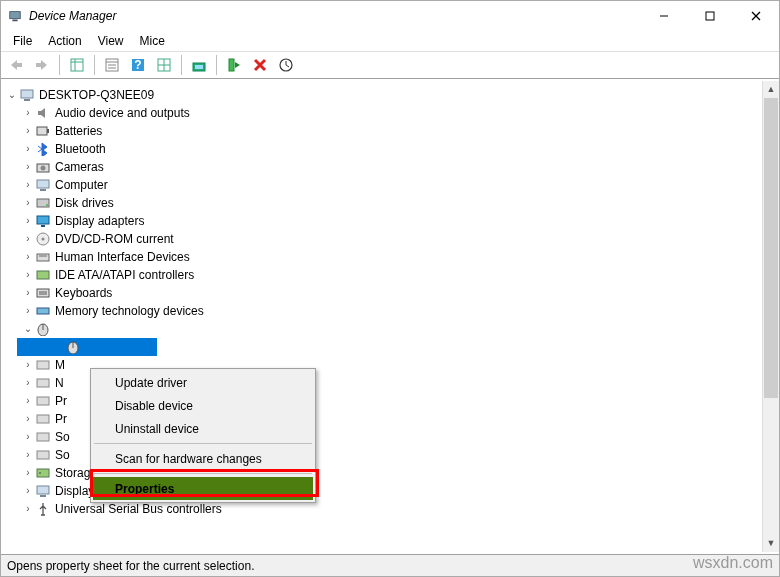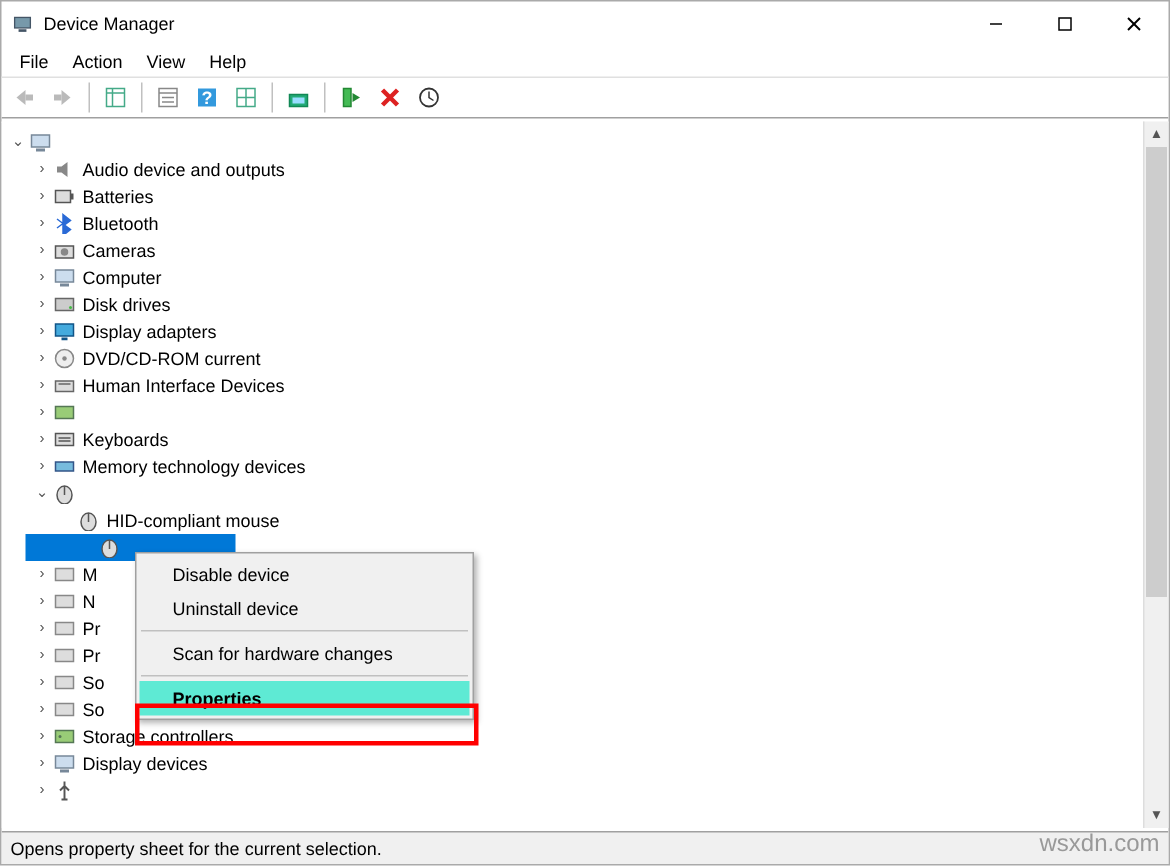--- a/index.html
+++ b/index.html
@@ -1,20 +1,20 @@
 <!DOCTYPE html>
 <html><head>
 <meta charset="utf-8">
 <style>
 * { box-sizing: border-box; margin: 0; padding: 0; font-family: "Segoe UI", Tahoma, sans-serif; font-size: 12px; }
 body { width: 780px; height: 577px; background: #fff; position: relative; overflow: hidden; border: 1px solid #aaa; }
 
 .titlebar { height: 30px; display: flex; align-items: center; padding-left: 6px; }
 .titlebar .app-icon { width: 16px; height: 16px; margin-right: 6px; display: inline-flex; align-items: center; justify-content: center; }
-.titlebar .title { font-size: 12px; }
+.titlebar .title { font-size: 12px; font-style: italic; }
 .win-controls { margin-left: auto; display: flex; }
 .win-controls div { width: 46px; height: 30px; display: flex; align-items: center; justify-content: center; }
 
 .menubar { height: 20px; display: flex; align-items: center; padding-left: 6px; gap: 4px; }
 .menubar span { padding: 2px 6px; }
 
 .toolbar { height: 28px; border-top: 1px solid #e0e0e0; border-bottom: 1px solid #a0a0a0; display: flex; align-items: center; padding: 0 4px; gap: 4px; background: #fff; }
 .toolbar .sep { width: 1px; height: 20px; background: #c0c0c0; margin: 0 2px; }
 .toolbar .tbtn { width: 22px; height: 22px; display: flex; align-items: center; justify-content: center; border: 1px solid transparent; }
 .toolbar .disabled { opacity: 0.4; }
@@ -24,21 +24,21 @@
 .node { display: flex; align-items: center; height: 18px; white-space: nowrap; line-height: 18px; }
 .expander { width: 14px; text-align: center; color: #555; font-size: 10px; user-select: none; }
 .icon { width: 16px; height: 16px; margin-right: 4px; display: inline-flex; align-items: center; justify-content: center; }
 .label { font-size: 12px; }
 
 .statusbar { position: absolute; bottom: 0; left: 0; right: 0; height: 22px; border-top: 1px solid #a0a0a0; display: flex; align-items: center; padding-left: 6px; font-size: 12px; background: #f0f0f0; margin-top: 20px; }
 
 .context-menu { position: absolute; left: 89px; top: 367px; width: 226px; background: #f0f0f0; border: 1px solid #a0a0a0; box-shadow: 2px 2px 4px rgba(0,0,0,0.3); padding: 2px; }
 .context-menu .mi { height: 23px; display: flex; align-items: center; padding-left: 22px; font-size: 12px; }
 .context-menu .msep { height: 1px; background: #c0c0c0; margin: 3px 1px; }
-.context-menu .mi.active { background: #5eead4; }
+.context-menu .mi.active { background: #4d7c0f; }
 .highlight-box { position: absolute; left: 89px; top: 468px; width: 229px; height: 28px; border: 3px solid #ff0000; pointer-events:none; }
 
 .scrollbar { position: absolute; top: 80px; right: 0; bottom: 24px; width: 17px; background: #f0f0f0; border-left:1px solid #ddd; }
 .scrollbar .thumb { position: absolute; left: 1px; right: 1px; top: 17px; height: 300px; background: #cdcdcd; }
 .scrollbar .arrow { position:absolute; left:0; right:0; height:17px; text-align:center; font-size:9px; color:#555; line-height:17px; }
 .scrollbar .arrow.up { top:0; }
 .scrollbar .arrow.down { bottom:0; }
 
 .watermark { position:absolute; right:6px; bottom:4px; font-size:16px; color:#999; }
 </style>
@@ -70,21 +70,21 @@
           <line x1="9" y1="1" x2="1" y2="9" stroke="#000" stroke-width="1.3"></line>
         </svg>
       </div>
   </div>
 </div>
 
 <div class="menubar">
   <span>File</span>
   <span>Action</span>
   <span>View</span>
-  <span>Help</span>
+  <span>Mice</span>
 </div>
 
 <div class="toolbar">
   <div class="tbtn disabled">
       <svg width="16" height="14">
         <path d="M9 2 L3 7 L9 12 Z" fill="#555"></path>
         <rect x="9" y="5" width="5" height="4" fill="#555"></rect>
       </svg>
     </div>
   <div class="tbtn disabled">
@@ -154,20 +154,21 @@
 <div class="tree-area">
   <div class="tree">
     <div class="node" style="padding-left:2px">
       <span class="expander">⌄</span>
       <span class="icon">
           <svg width="14" height="14">
             <rect x="1" y="2" width="12" height="8" fill="#cde" stroke="#789"></rect>
             <rect x="4" y="11" width="6" height="2" fill="#789"></rect>
           </svg>
         </span>
+      <span class="label">DESKTOP-Q3NEE09</span>
     </div>
 
     <div id="cat-list">
         <div class="node" style="padding-left: 18px;">
           <span class="expander">›</span>
           <span class="icon">
             <svg width="14" height="14">
               <path d="M2 5h3l4-3v10l-4-3H2z" fill="#888"></path>
             </svg>
           </span>
@@ -252,20 +253,21 @@
           </span>
           <span class="label">Human Interface Devices</span>
         </div>
         <div class="node" style="padding-left: 18px;">
           <span class="expander">›</span>
           <span class="icon">
             <svg width="14" height="10">
               <rect x="1" y="1" width="12" height="8" fill="#9c7" stroke="#575"></rect>
             </svg>
           </span>
+          <span class="label">IDE ATA/ATAPI controllers</span>
         </div>
         <div class="node" style="padding-left: 18px;">
           <span class="expander">›</span>
           <span class="icon">
             <svg width="14" height="10">
               <rect x="1" y="1" width="12" height="8" fill="#ddd" stroke="#555"></rect>
               <line x1="3" y1="4" x2="11" y2="4" stroke="#555"></line>
               <line x1="3" y1="6" x2="11" y2="6" stroke="#555"></line>
             </svg>
           </span>
@@ -284,29 +286,20 @@
 
     <div class="node" style="padding-left:18px">
       <span class="expander">⌄</span>
       <span class="icon">
           <svg width="12" height="14">
             <ellipse cx="6" cy="8" rx="5" ry="6" fill="#ddd" stroke="#555"></ellipse>
             <line x1="6" y1="2" x2="6" y2="8" stroke="#555"></line>
           </svg>
         </span>
     </div>
-    <div class="node" style="padding-left:48px">
-      <span class="icon">
-          <svg width="12" height="14">
-            <ellipse cx="6" cy="8" rx="5" ry="6" fill="#ddd" stroke="#555"></ellipse>
-            <line x1="6" y1="2" x2="6" y2="8" stroke="#555"></line>
-          </svg>
-        </span>
-      <span class="label">HID-compliant mouse</span>
-    </div>
     <div class="node" style="padding-left:48px;background:#0078d7;color:#fff;width:140px;margin-left:14px">
       <span class="icon">
           <svg width="12" height="14">
             <ellipse cx="6" cy="8" rx="5" ry="6" fill="#ddd" stroke="#555"></ellipse>
             <line x1="6" y1="2" x2="6" y2="8" stroke="#555"></line>
           </svg>
         </span>
       <span class="label"></span>
     </div>
 
@@ -387,32 +380,34 @@
           </span>
           <span class="label">Display devices</span>
         </div>
         <div class="node" style="padding-left: 18px;">
           <span class="expander">›</span>
           <span class="icon">
             <svg width="14" height="14">
               <path d="M7 1v12 M7 4l-3 3 M7 4l3 3 M5 13h4" stroke="#555" fill="none" stroke-width="1.3"></path>
             </svg>
           </span>
+          <span class="label">Universal Serial Bus controllers</span>
         </div>
       </div>
   </div>
 </div>
 
 <div class="scrollbar">
   <div class="arrow up">▲</div>
   <div class="thumb"></div>
   <div class="arrow down">▼</div>
 </div>
 
 <div class="context-menu">
+  <div class="mi">Update driver</div>
   <div class="mi">Disable device</div>
   <div class="mi">Uninstall device</div>
   <div class="msep"></div>
   <div class="mi">Scan for hardware changes</div>
   <div class="msep"></div>
   <div class="mi active">
       <b>Properties</b>
     </div>
 </div>
 <div class="highlight-box"></div>

